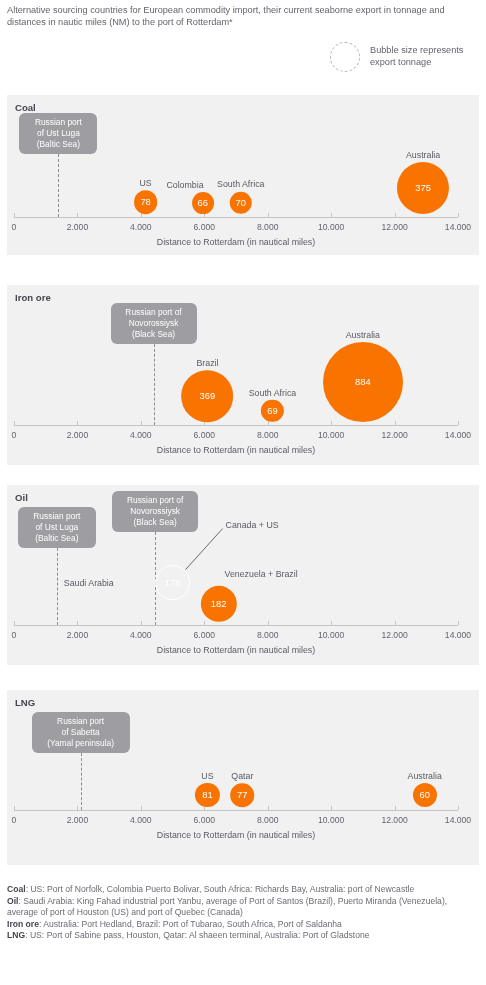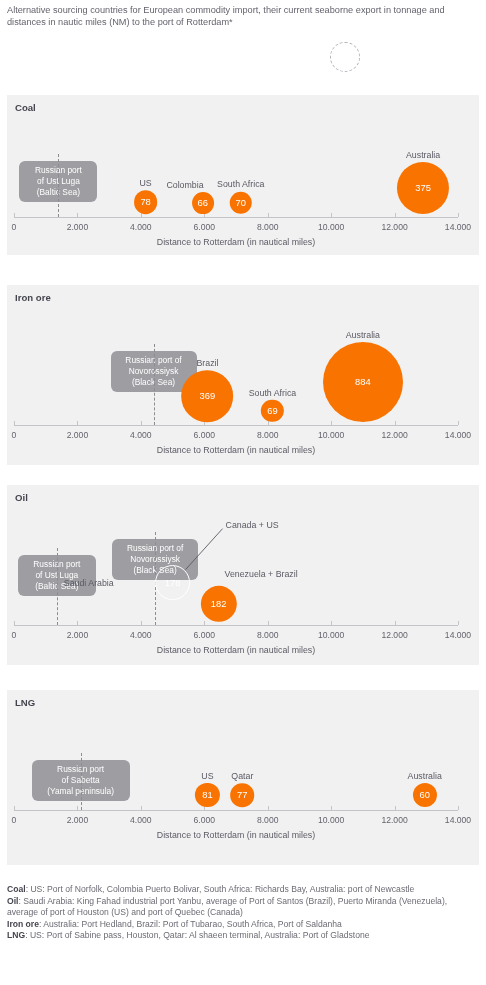--- a/index.html
+++ b/index.html
@@ -152,21 +152,20 @@
     position: absolute;
     background: #9d9da2;
     border-radius: 6px;
     color: #ffffff;
     font-size: 8.4px;
     line-height: 11px;
     text-align: center;
     padding: 4px 8px;
     box-sizing: border-box;
     transform: translateX(-50%);
-    margin-top: 48px;
   }
   .callout-line {
     position: absolute;
     width: 0px;
     border-left: 1.6px dashed #8c8c92;
   }
 
   
   .leader {
     position: absolute;
@@ -185,20 +184,21 @@
   }
   #footnotes b { color: #45454f; }
 </style>
 </head>
 <body>
 
 <div id="header-title">Alternative sourcing countries for European commodity import, their current seaborne export in tonnage and distances in nautic miles (NM) to the port of Rotterdam*</div>
 
 <div id="legend">
   <div class="legend-circle"></div>
+  <div class="legend-text">Bubble size represents export tonnage</div>
 </div>
 
 <div id="panels-root">
     <div class="panel" style="top: 95px; height: 160px;">
       <div class="panel-title" style="top: 7px;">Coal</div>
       <div class="plot">
         <div class="axis-line" style="left: 7px; top: 122px; width: 444px;"></div>
         <div class="tick" style="left: 7px; top: 118px;"></div>
         <div class="tick-label" style="left: 7px; top: 127px;">0</div>
         <div class="tick" style="left: 70.4286px; top: 118px;"></div>

